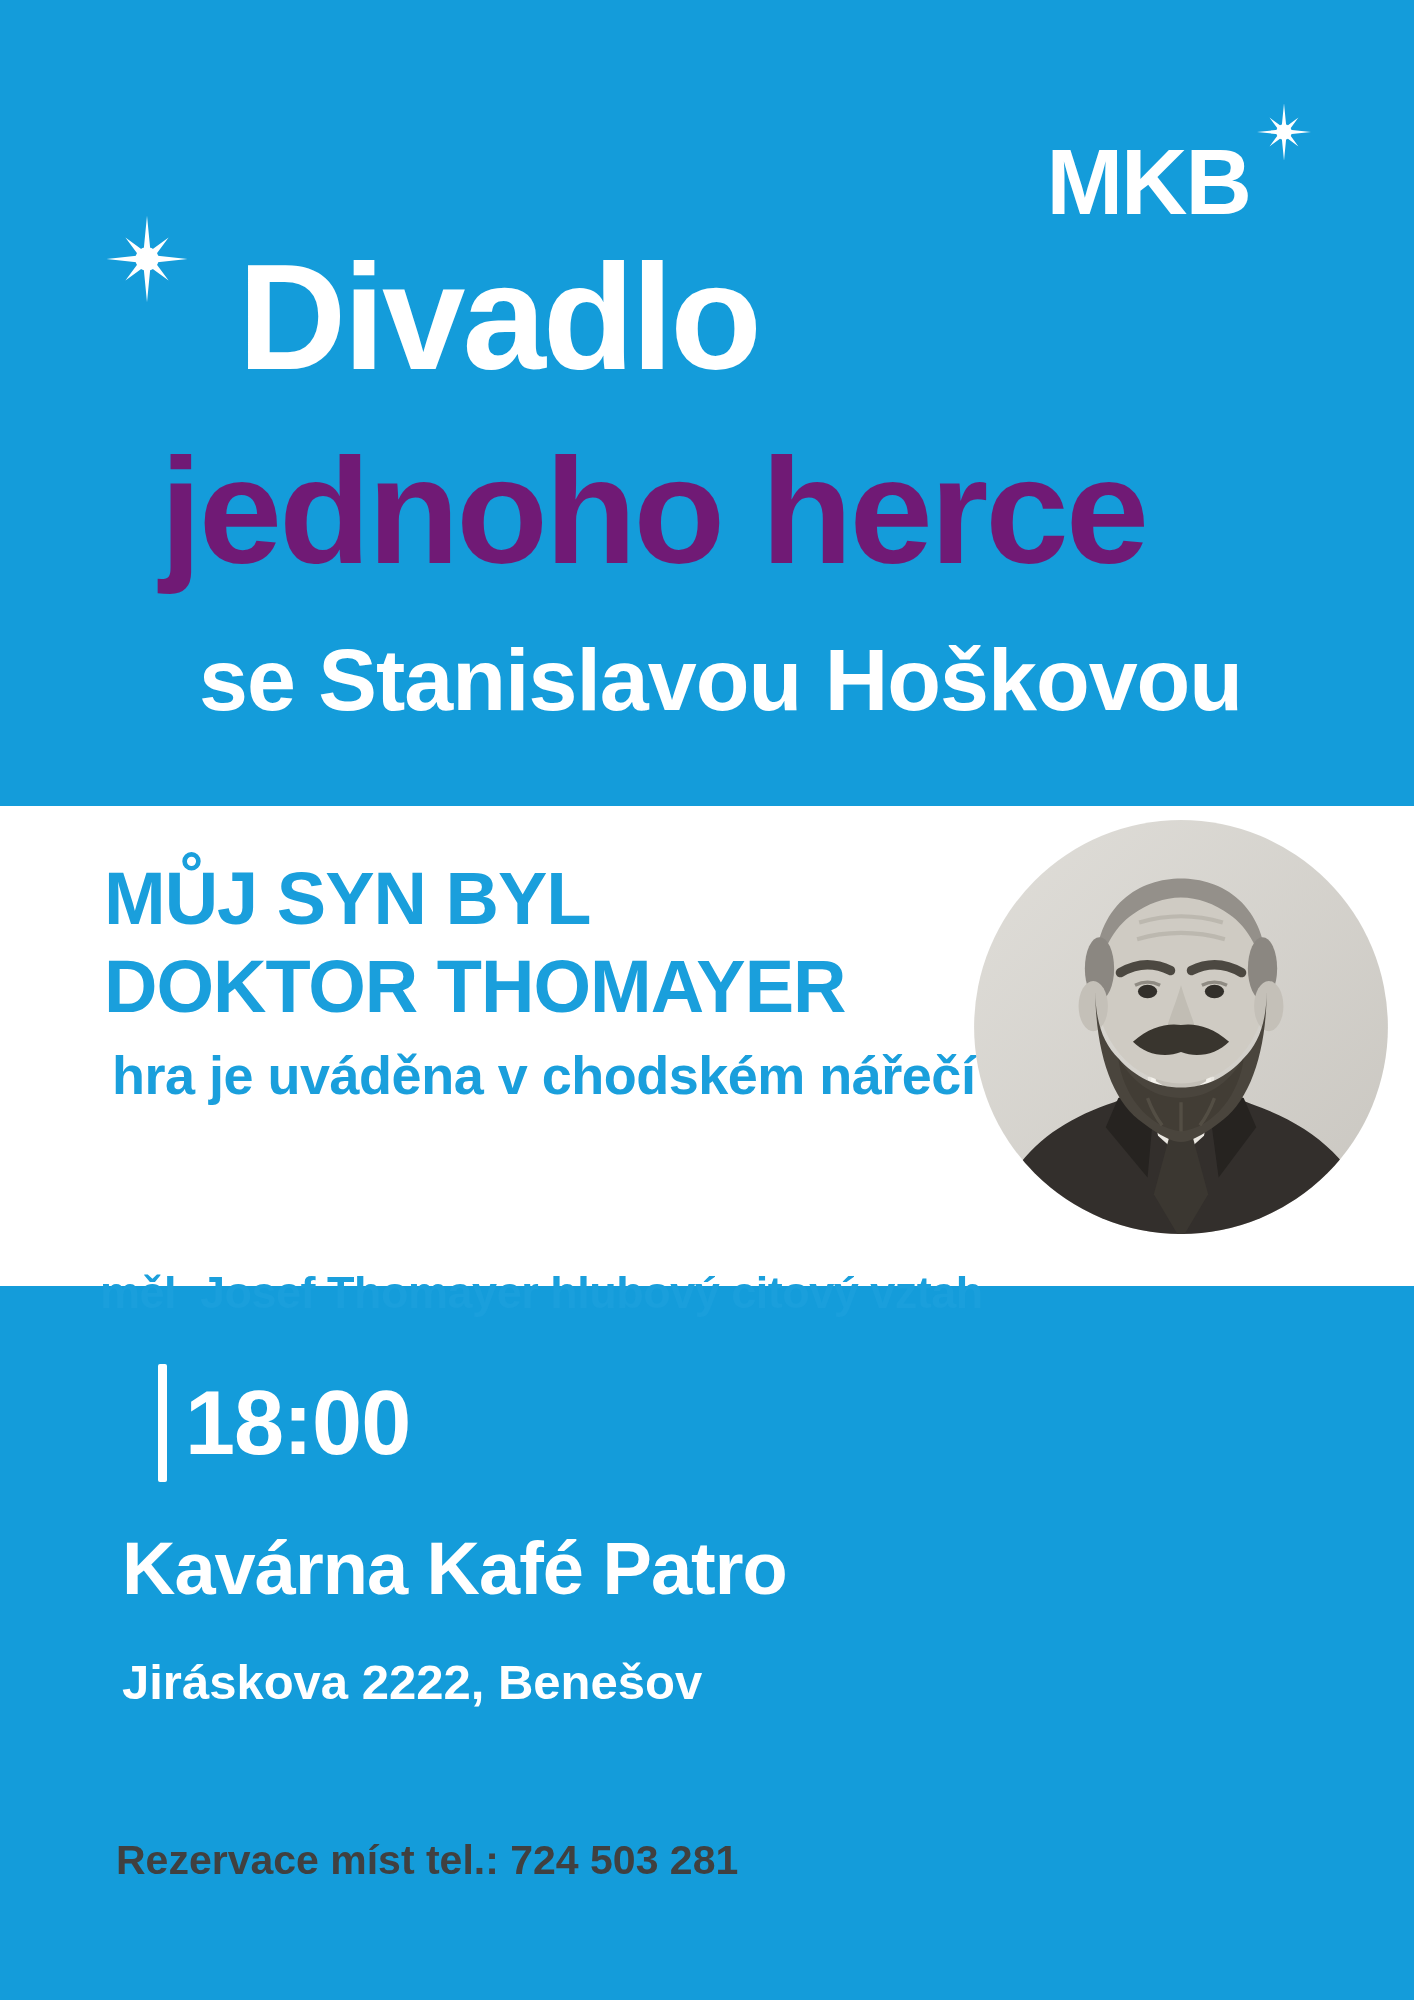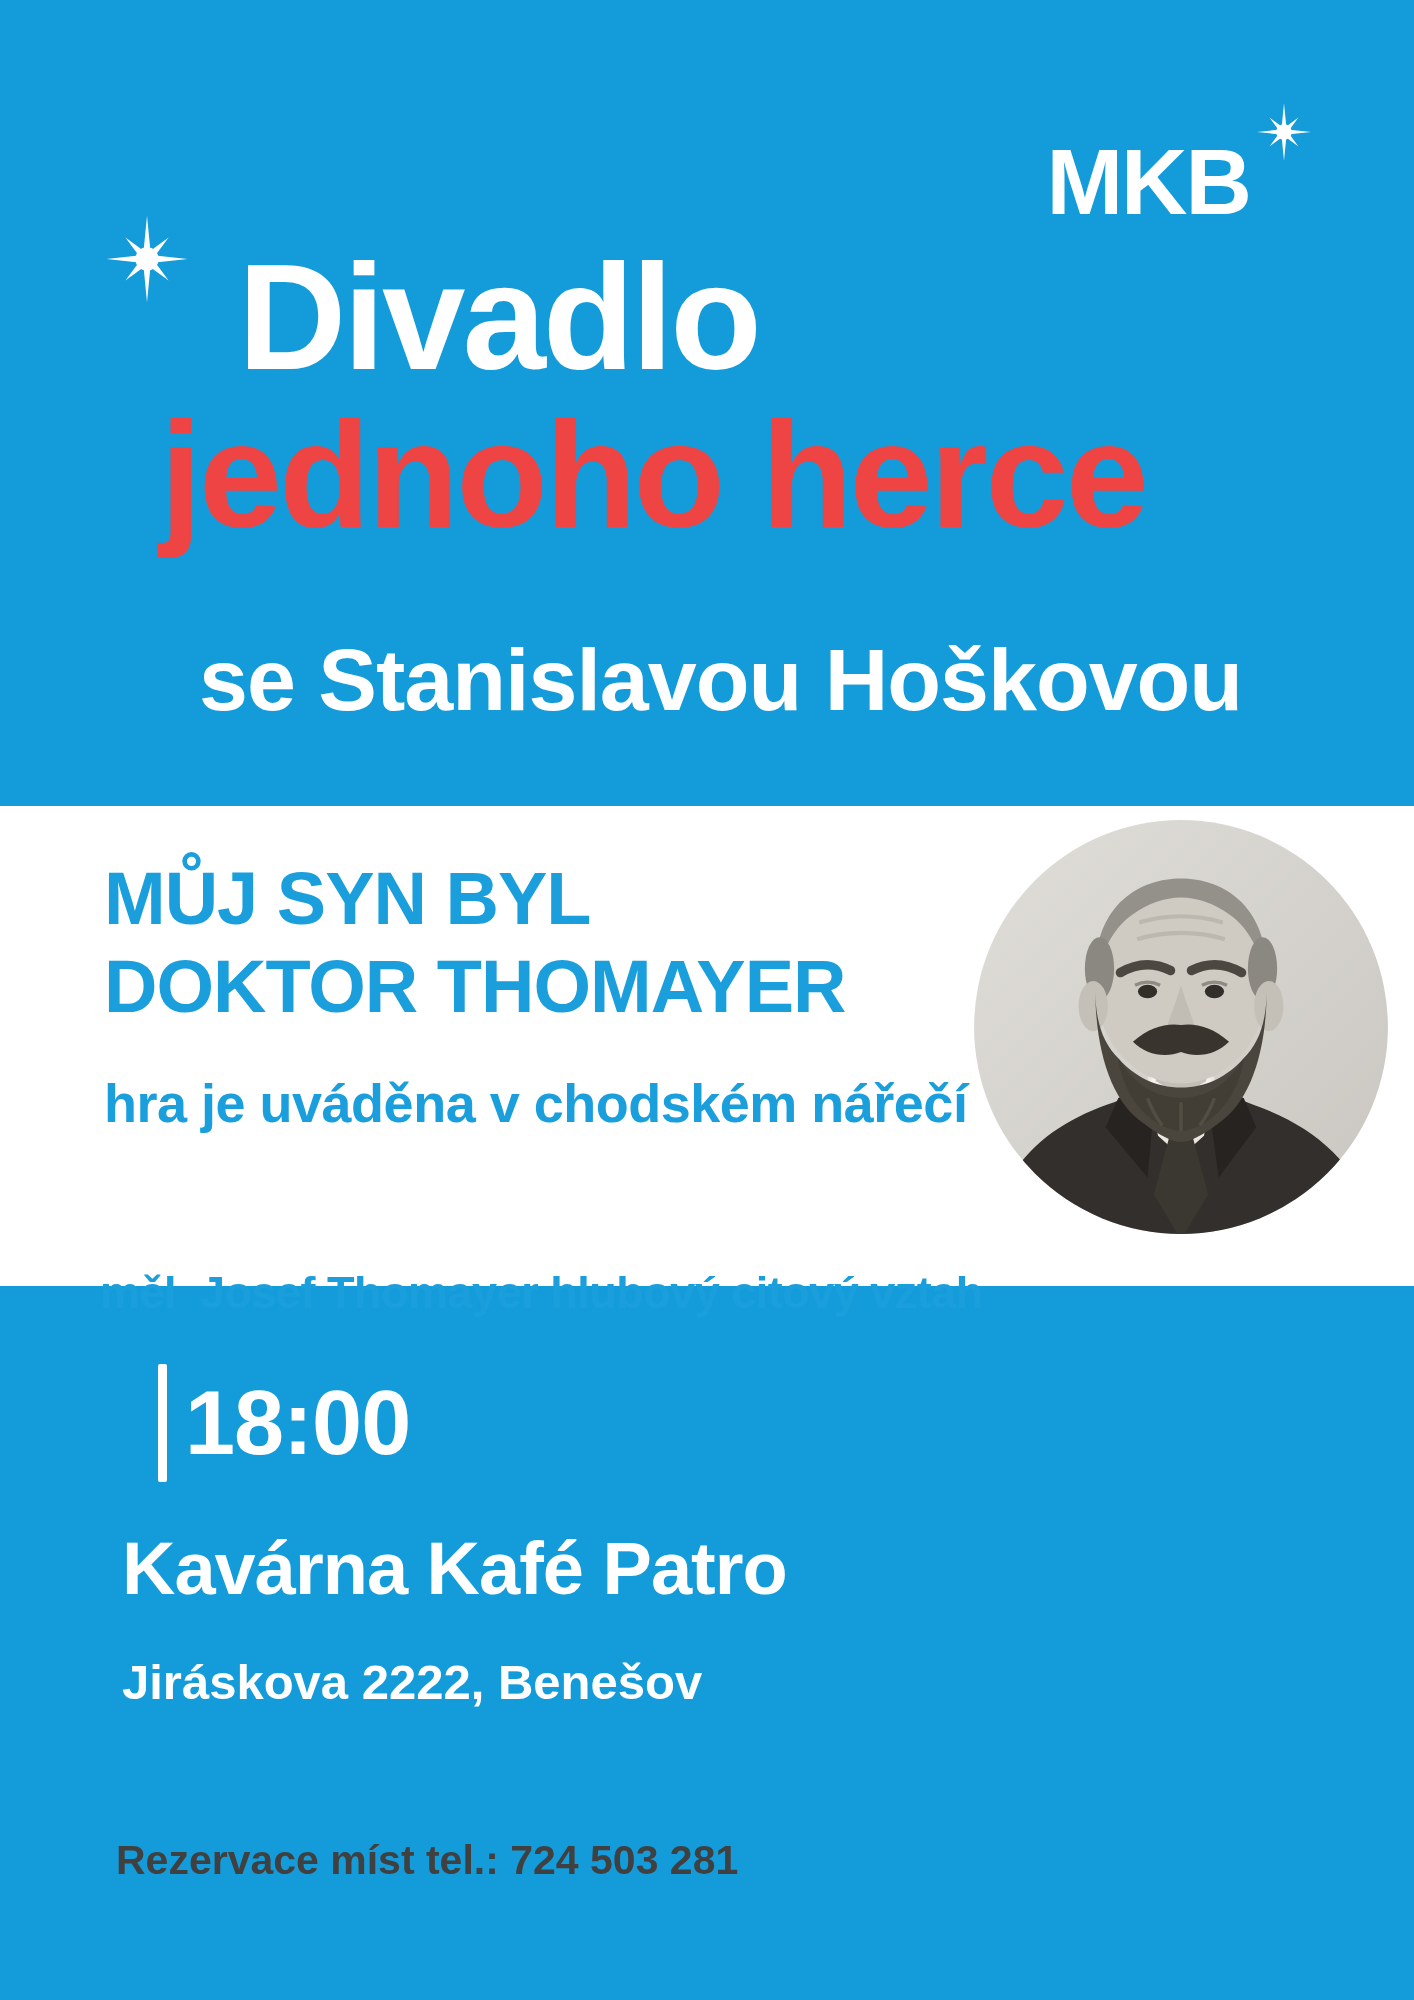--- a/index.html
+++ b/index.html
@@ -22,28 +22,28 @@
   .mkb {
     position: absolute; top: 98px; right: 100px;
     display: flex; align-items: flex-start;
   }
   .mkb-text { color: #ffffff; font-size: 92px; letter-spacing: -2px; margin-top: 32px; }
   .mkb-star { width: 60px; height: 68px; margin-left: 4px; }
 
   .title-star { position: absolute; left: 102px; top: 214px; width: 90px; height: 90px; }
 
   .title-line1 { left: 238px; top: 242px; font-size: 150px; color: #fff; letter-spacing: -3px; }
-  .title-line2 { left: 160px; top: 400px; font-size: 150px; color: #ef4444; letter-spacing: -3px; }
+  .title-line2 { left: 160px; top: 436px; font-size: 150px; color: #701a75; letter-spacing: -3px; }
   .subtitle    { left: 164px; top: 636px; font-size: 88px;  color: #fff; letter-spacing: -1px; margin-left: 35px; }
 
   
   .blue-text { color: #1a9fdc; }
   .play-title1 { left: 104px; top: 862px;  font-size: 74px; letter-spacing: -1px; }
   .play-title2 { left: 104px; top: 950px;  font-size: 74px; letter-spacing: -1px; }
-  .play-note   { left: 104px; top: 1048px; font-size: 54px; letter-spacing: -0.5px; margin-top: 28px; }
+  .play-note   { left: 112px; top: 1048px; font-size: 54px; letter-spacing: -0.5px; }
   .play-desc   { left: 100px; top: 1142px; font-size: 45px; line-height: 1.34; letter-spacing: -0.5px; }
 
   .photo {
     position: absolute; left: 972px; top: 818px;
     width: 418px; height: 418px; display: block;
   }
 
   
   .date-line {
     position: absolute; left: 128px; top: 1364px;

